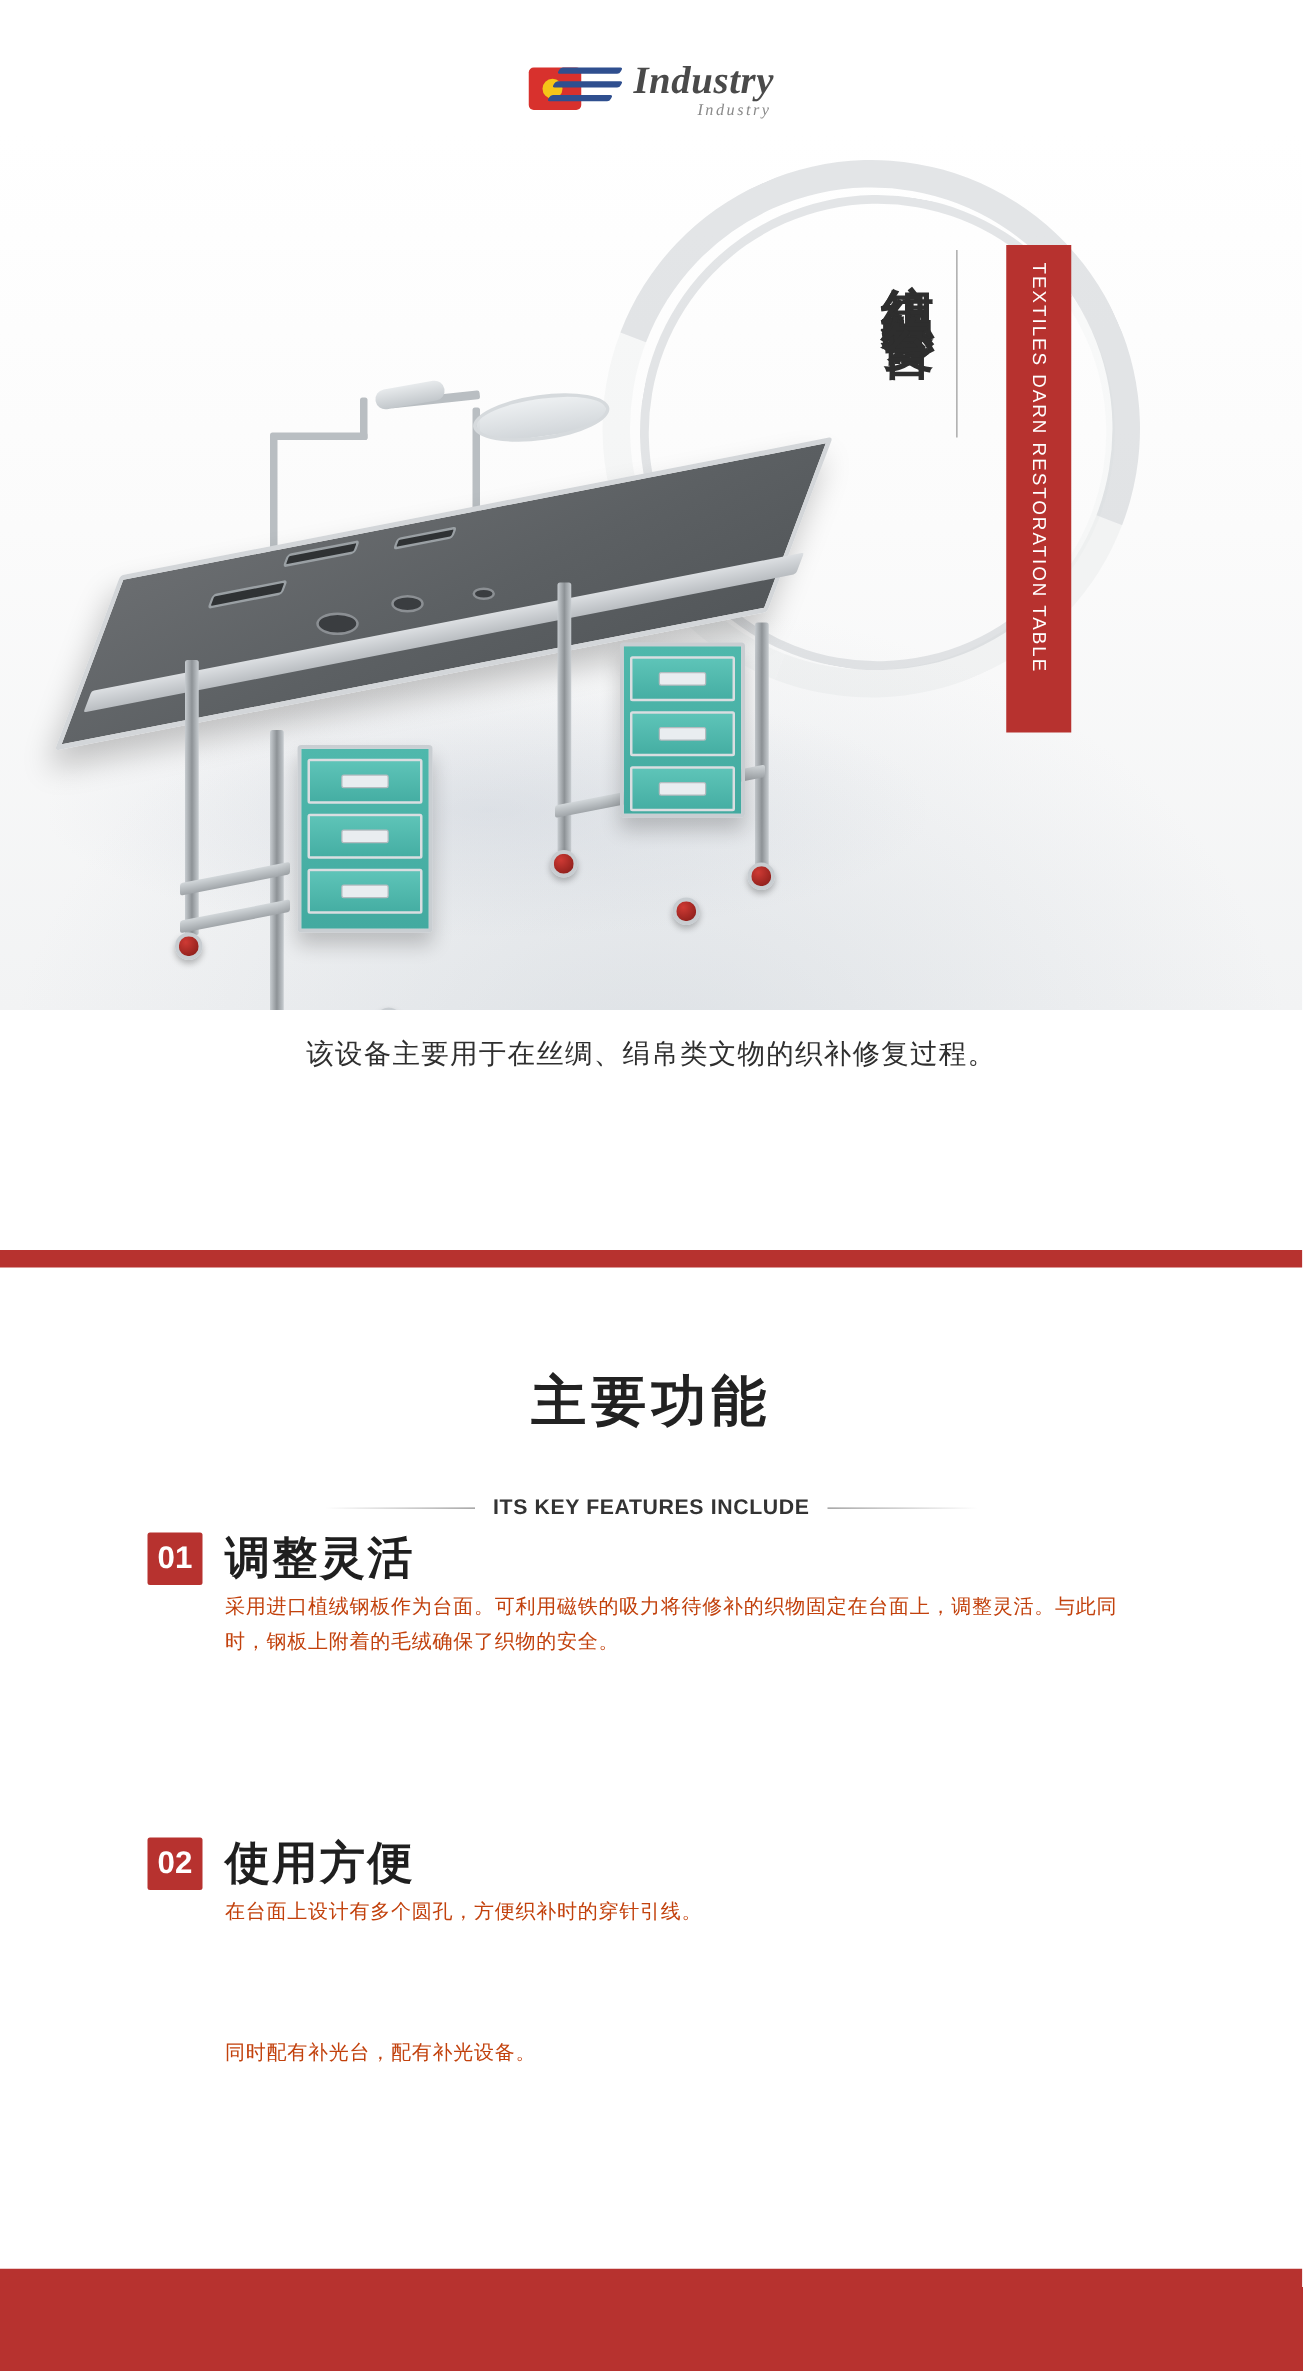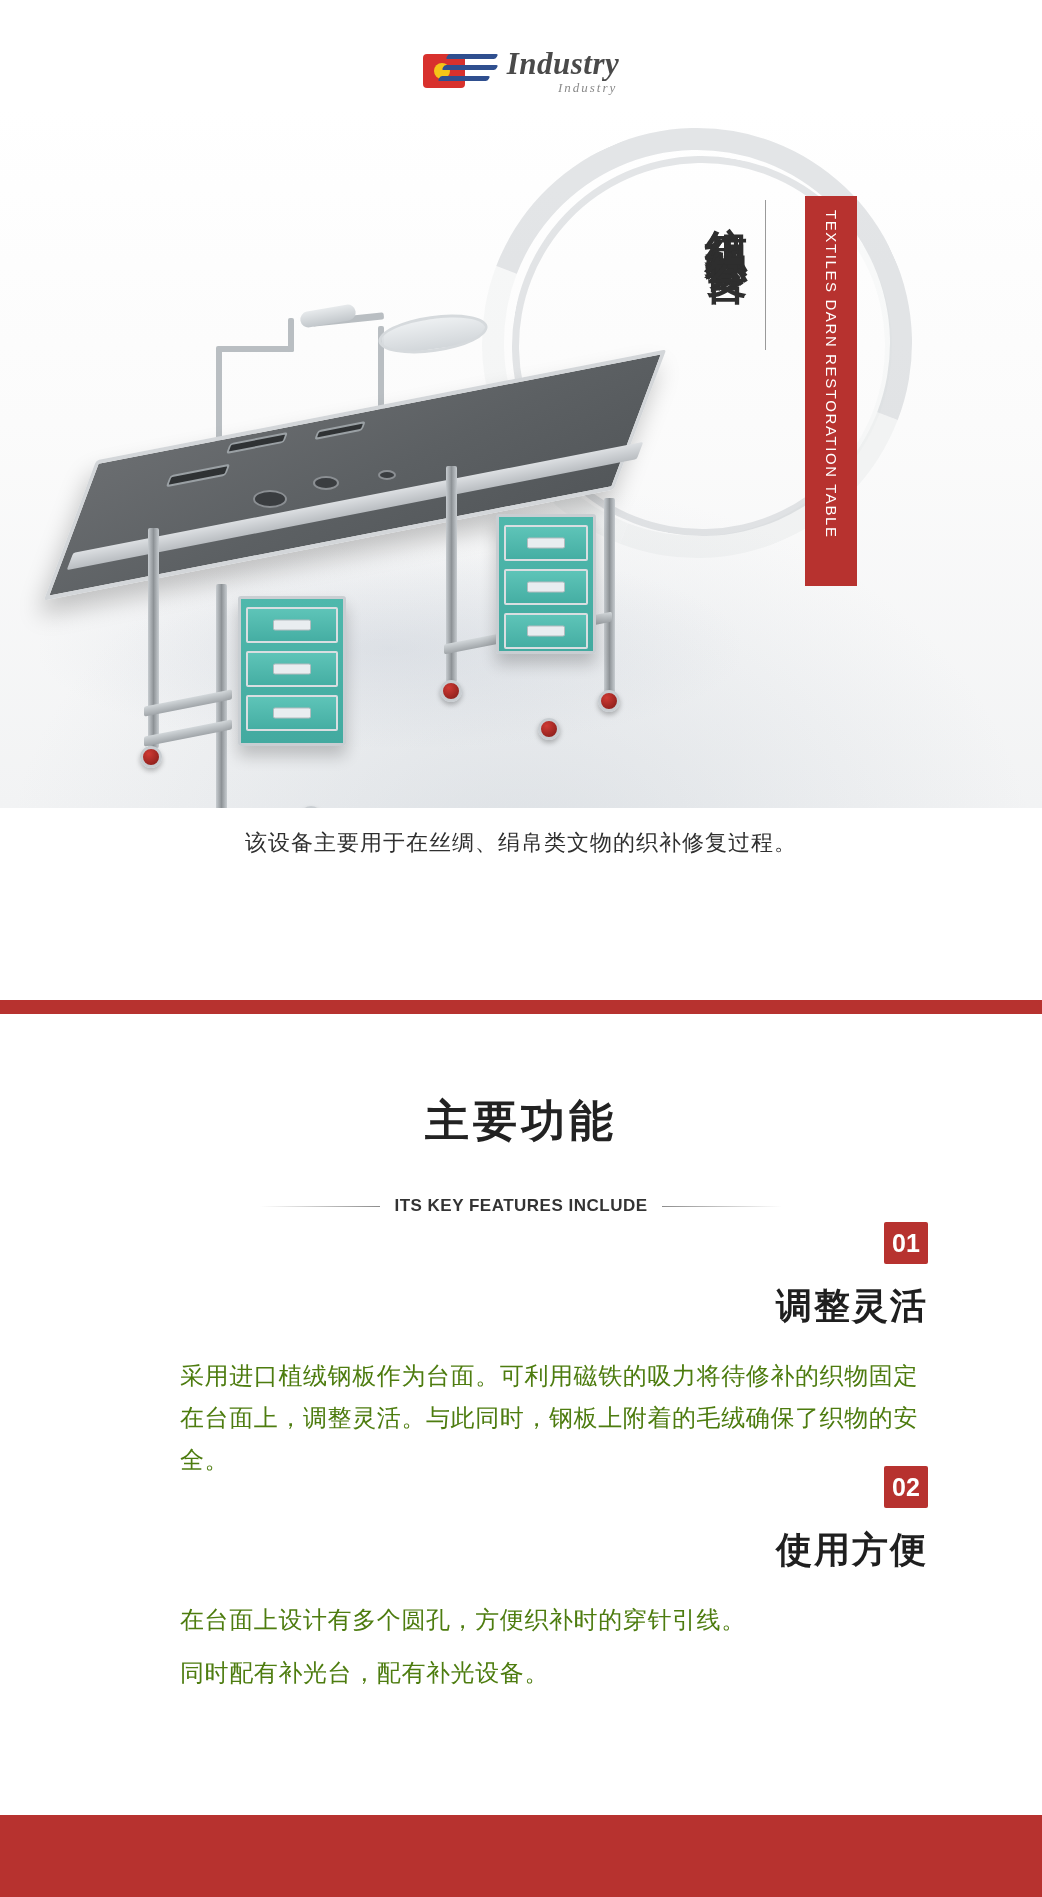--- a/index.html
+++ b/index.html
@@ -400,48 +400,47 @@
     position: absolute;
     left: 118px;
     width: 810px;
   }
   .f1 { top: 1222px; }
   .f2 { top: 1466px; }
   .f3 { top: 1628px; }
 
   .feature-head {
     display: flex;
-    align-items: flex-end;
+    align-items: center;
     gap: 18px;
-    flex-direction: column;
   }
   .num-badge {
     width: 44px;
     height: 42px;
     background: #b7322f;
     color: #ffffff;
     font-size: 25px;
     font-weight: bold;
     display: flex;
     align-items: center;
     justify-content: center;
     border-radius: 2px;
   }
   .feature-title {
     font-size: 36px;
     font-weight: bold;
     color: #1f1f1f;
     letter-spacing: 2px;
   }
   .feature-body {
-    margin-top: 24px;
+    margin-top: 1px;
     margin-left: 62px;
-    font-size: 24px;
+    font-size: 16px;
     line-height: 1.75;
-    color: #4d7c0f;
+    color: #c2410c;
     letter-spacing: 0.6px;
     max-width: 740px;
   }
 
   
   .footer-bar {
     position: absolute;
     bottom: 0;
     left: 0;
     width: 100%;

